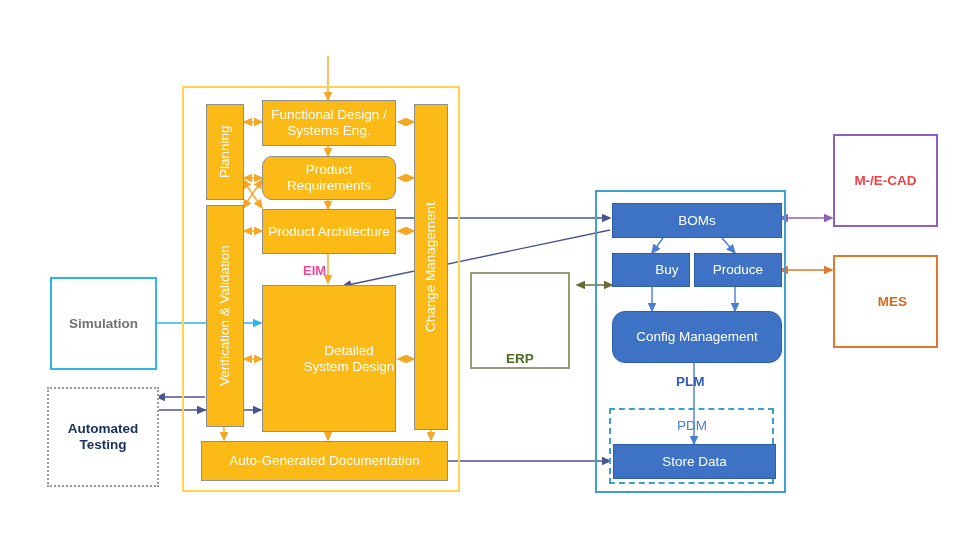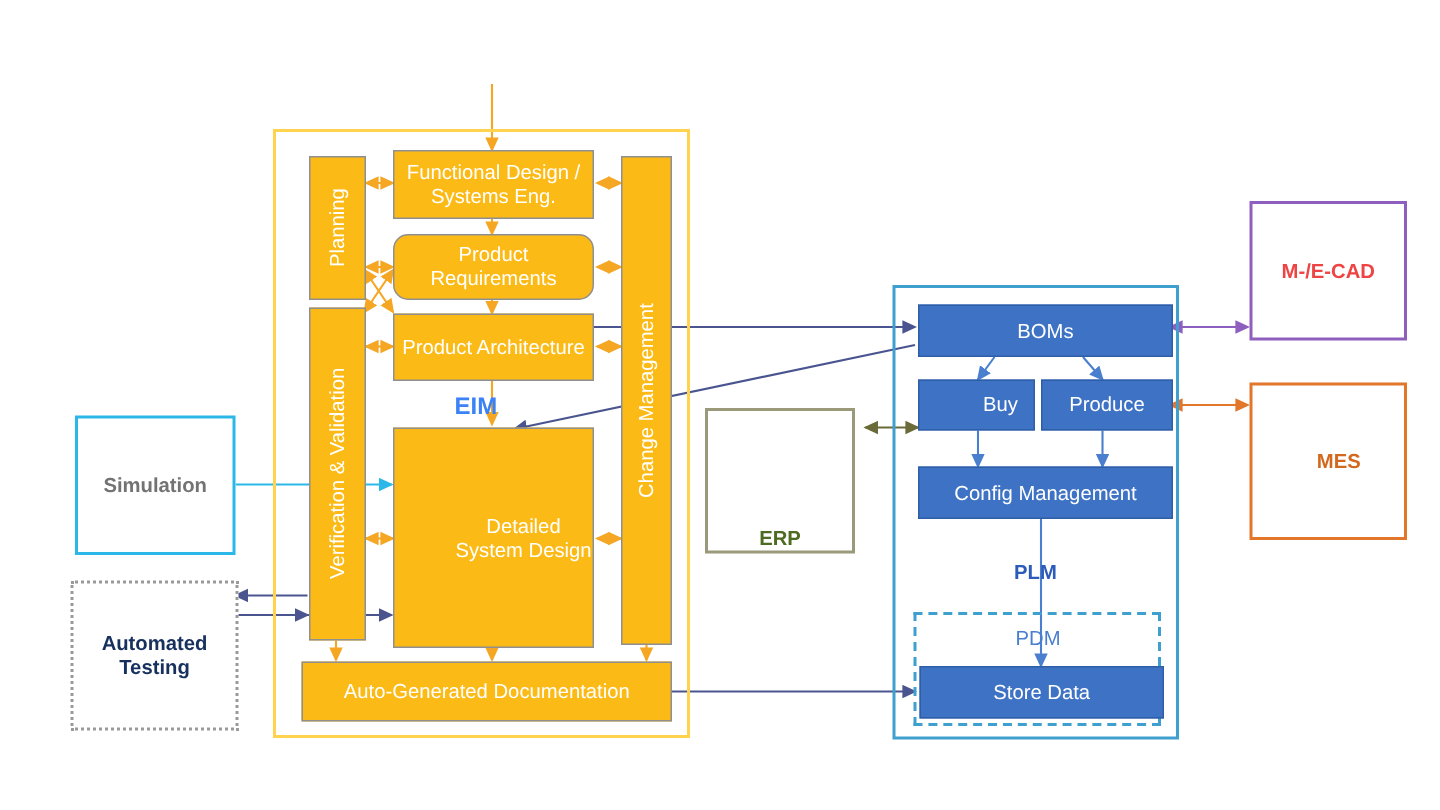--- a/index.html
+++ b/index.html
@@ -32,21 +32,21 @@
   .plm-label{position:absolute;color:#2d5bb9;font-weight:bold;font-size:13.5px;}
   .pdm-label{position:absolute;color:#4a7fd0;font-size:13.5px;}
 
   
   .sim{border:2px solid #2BB8E8;background:#fff;color:#737373;font-weight:bold;font-size:13.5px;}
   .auto{border:2px dotted #9a9a9a;background:#fff;color:#17305e;font-weight:bold;font-size:13.5px;}
   .erp{border:2px solid #9a9a7a;background:#fff;color:#4e6b22;font-weight:bold;font-size:13.5px;}
   .cad{border:2px solid #8E5FBF;background:#fff;color:#ef4444;font-weight:bold;font-size:13.5px;}
   .mes{border:2px solid #E2762A;background:#fff;color:#D2691E;font-weight:bold;font-size:13.5px;}
 
-  .eim-tag{position:absolute;color:#3b82f6;font-weight:bold;font-size:16px;}
+  .eim-tag{position:absolute;color:#ec4899;font-weight:bold;font-size:13px;}
 </style>
 </head>
 <body>
 
 <div id="stage">
 
   <svg id="wires" viewBox="0 0 960 540">
     <defs>
       <marker id="ar-or" markerWidth="7" markerHeight="7" refX="6" refY="3.2" orient="auto">
         <path d="M0,0 L7,3.2 L0,6.4 z" fill="#F5A623"></path>
@@ -201,29 +201,29 @@
   </div>
 
   <div class="box blue" style="left:612px;top:253px;width:78px;height:34px;padding-left:32px;">
     <span>Buy</span>
   </div>
 
   <div class="box blue" style="left:694px;top:253px;width:88px;height:34px;">
     <span>Produce</span>
   </div>
 
-  <div class="box blue" style="left:612px;top:311px;width:170px;height:35px;">
+  <div class="box blue" style="left:612px;top:311px;width:170px;height:52px;border-radius:13px;">
     <span>Config Management</span>
   </div>
 
   <div class="box blue" style="left:613px;top:444px;width:163px;height:35px;">
     <span>Store Data</span>
   </div>
 
   <div class="box cad" style="left:833px;top:134px;width:105px;height:93px;">
     <span>M-/E-CAD</span>
   </div>
 
-  <div class="box mes" style="left:833px;top:255px;width:105px;height:105px;padding-left:14px;">
+  <div class="box mes" style="left:833px;top:255px;width:105px;height:93px;padding-left:14px;">
     <span>MES</span>
   </div>
 
 </div>
 
 </body></html>

